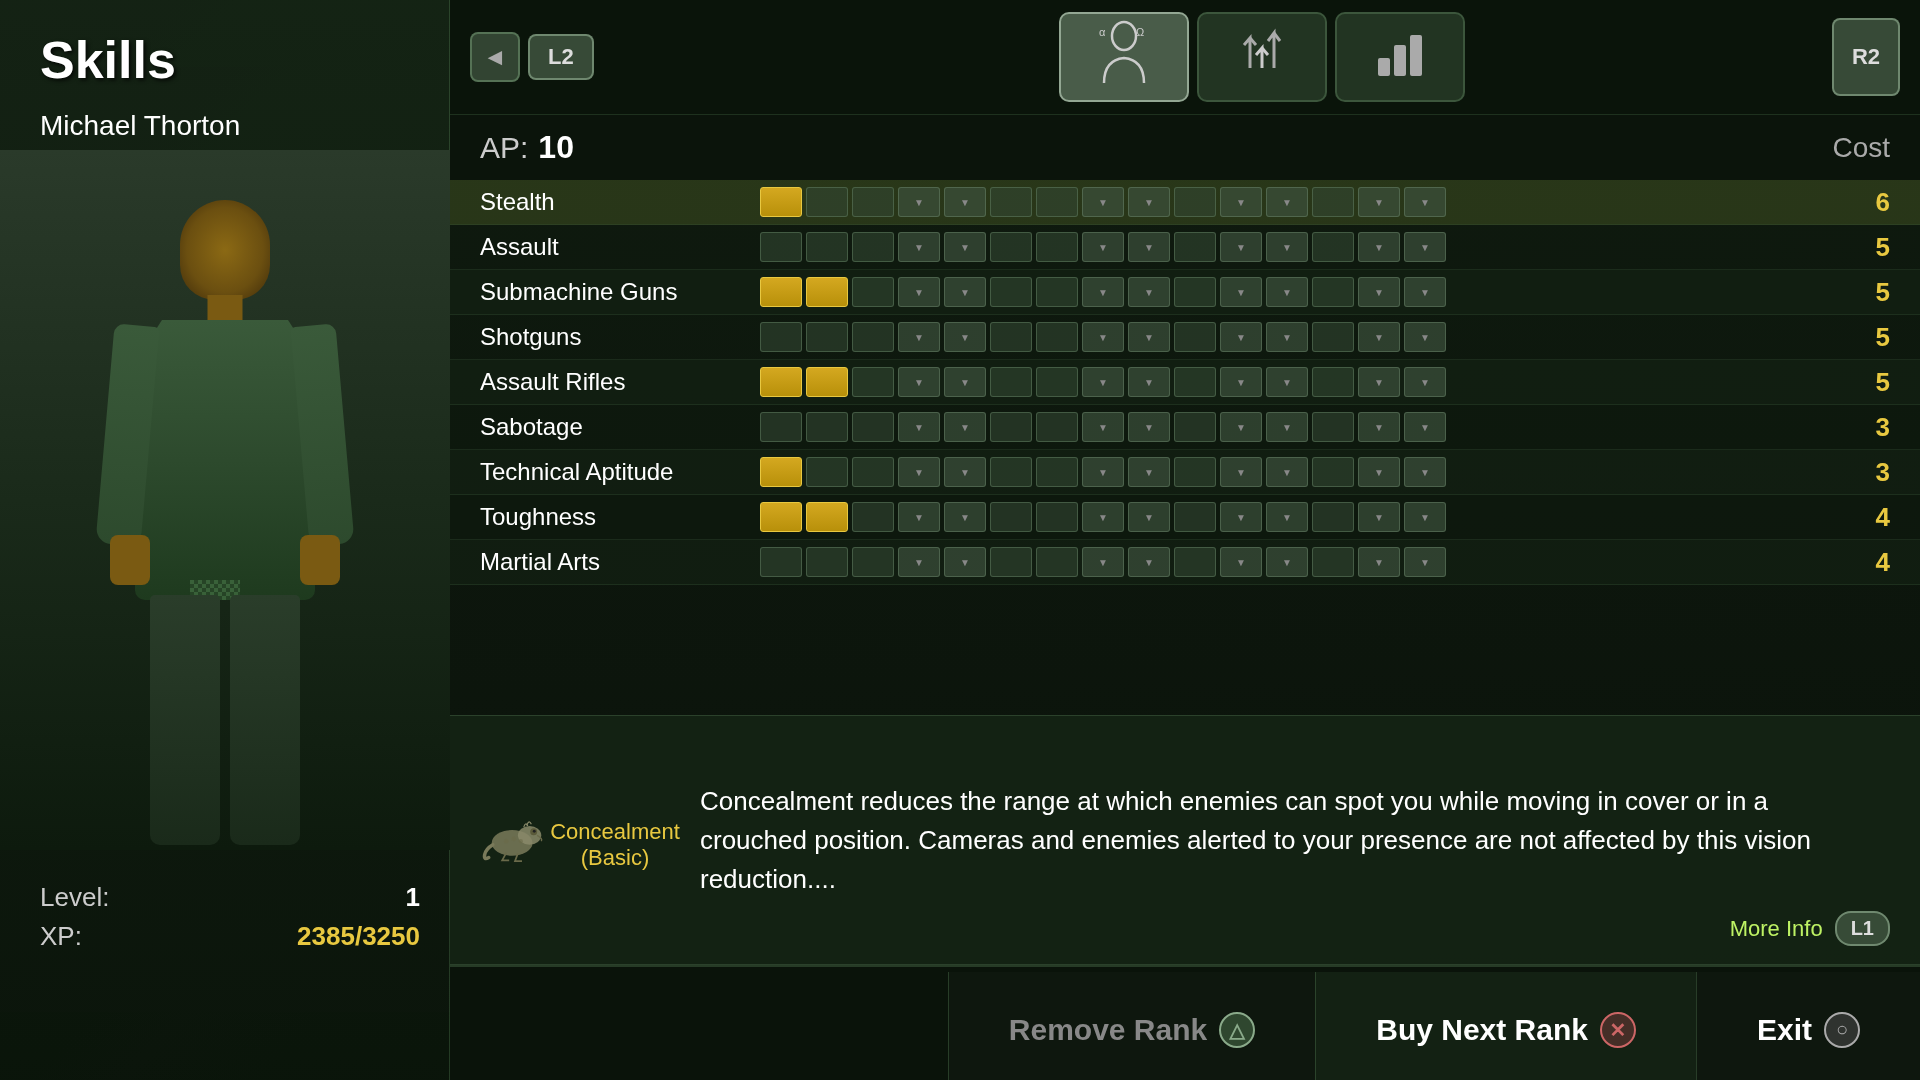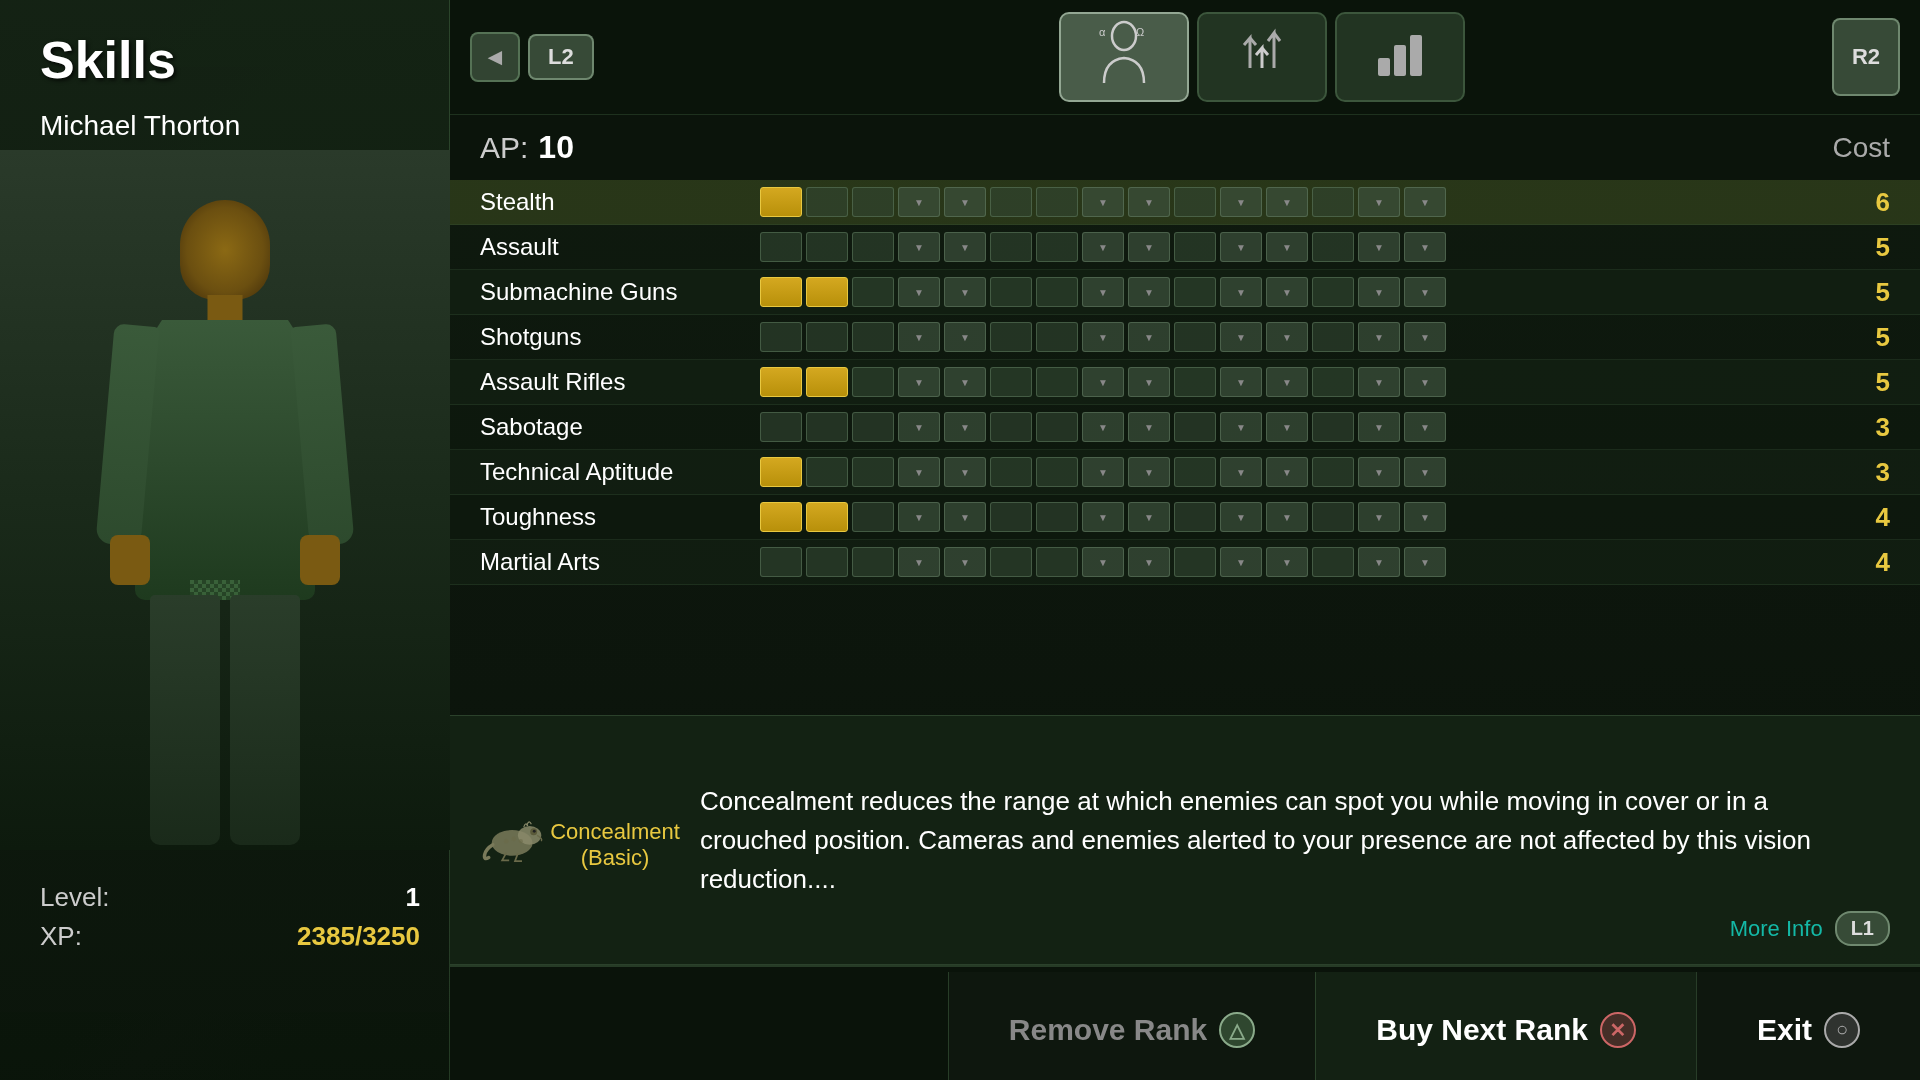--- a/index.html
+++ b/index.html
@@ -476,21 +476,21 @@
       position: absolute;
       bottom: 18px;
       right: 30px;
       display: flex;
       align-items: center;
       gap: 12px;
     }
 
     .more-info-label {
       font-size: 22px;
-      color: #14b8a6;
+      color: #bef264;
       margin-left: 23px;
     }
 
     .li-badge {
       background: rgba(60,80,60,0.9);
       border: 2px solid rgba(150,180,150,0.6);
       border-radius: 16px;
       padding: 4px 14px;
       font-size: 20px;
       color: #ddd;

